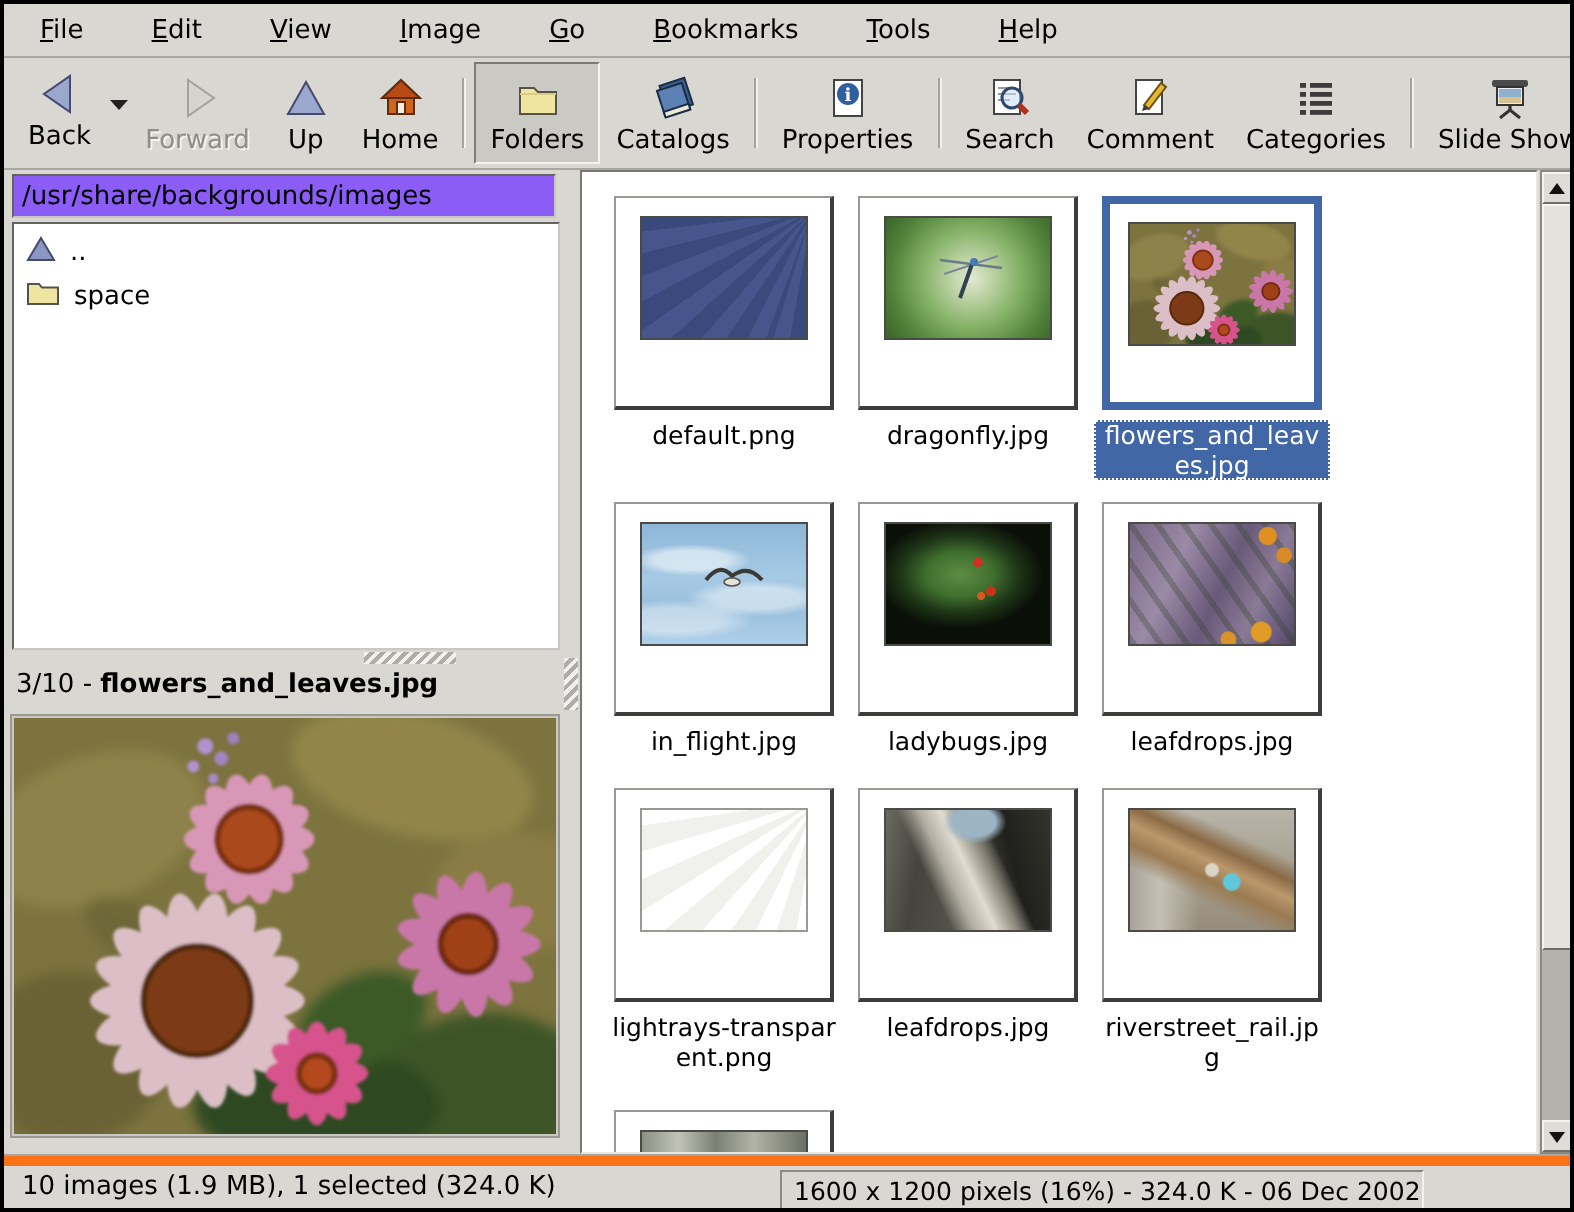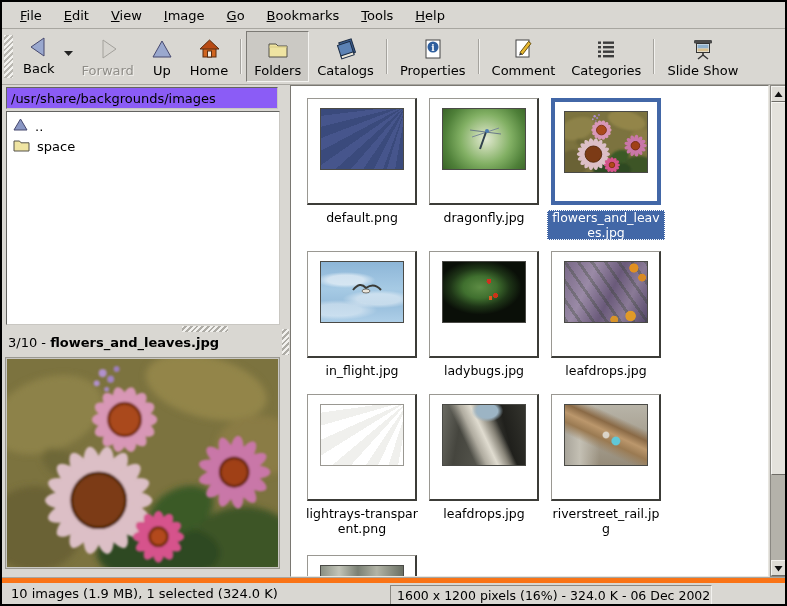--- a/index.html
+++ b/index.html
@@ -1,21 +1,21 @@
 <!DOCTYPE html>
 <html style="--sel: #4267a7; --win: #d9d7d2;"><head>
 <meta charset="utf-8">
 <style>
   * { margin:0; padding:0; box-sizing:border-box; }
   html,body { width:787px; height:606px; }
   body { font-family:"DejaVu Sans","Liberation Sans",sans-serif; font-size:13px; color:#000; }
   .window { width:787px; height:606px; border:2px solid #000; background:var(--win,#d9d7d2); position:relative; overflow:hidden; }
 
   
-  .menubar { height:27px; display:flex; align-items:center; padding-left:8px; gap:2px; background:var(--win); border-bottom:1px solid #a8a6a0; }
+  .menubar { height:27px; display:flex; align-items:center; padding-left:8px; gap:14px; background:var(--win); border-bottom:1px solid #a8a6a0; }
   .menu-item { display:inline-block; padding:4px 10px; cursor:default; }
   .menu-item::first-letter { text-decoration:underline; }
 
   
   .toolbar { height:56px; display:flex; align-items:stretch; background:var(--win); border-bottom:1px solid #a8a6a0; padding:2px 2px 2px 0; }
   .tb-handle { width:9px; margin:4px 2px; background:repeating-linear-gradient(135deg,#f2f1ee 0 2px,#b9b7b1 2px 4px); }
   .tb-btn { display:flex; flex-direction:column; align-items:center; justify-content:flex-end; padding:2px 7px 3px; border:1px solid transparent; }
   .tb-btn .ticon { height:26px; display:flex; align-items:center; justify-content:center; }
   .tb-btn .tlabel { font-size:13px; white-space:nowrap; margin-top:1px;text-align:center; }
   .tb-btn.active { background:#cbc9c4; border-color:#7c7a75 #f4f3f0 #f4f3f0 #7c7a75; }
@@ -197,20 +197,33 @@
           <rect x="5" y="3" width="14" height="18" fill="#fff" stroke="#444"></rect>
           <circle cx="12" cy="10" r="5.5" fill="#2f5f9e"></circle>
           <text x="12" y="13.5" text-anchor="middle" font-size="9" font-weight="bold" fill="#fff" font-family="DejaVu Serif,serif">i</text>
         </svg>
       </span>
       <span class="tlabel">Properties</span>
     </div>
 
     <div class="tb-sep"></div>
 
+    <div class="tb-btn">
+      <span class="ticon">
+        <svg width="24" height="24">
+          <rect x="4" y="3" width="13" height="17" fill="#fff" stroke="#444"></rect>
+          <line x1="6" y1="7" x2="15" y2="7" stroke="#9a9a9a"></line>
+            <line x1="6" y1="10" x2="15" y2="10" stroke="#9a9a9a"></line>
+            <line x1="6" y1="13" x2="12" y2="13" stroke="#9a9a9a"></line>
+          <circle cx="13" cy="12" r="5" fill="rgba(200,220,250,0.55)" stroke="#2c4a6e" stroke-width="1.5"></circle>
+          <line x1="16.5" y1="15.5" x2="20.5" y2="19.5" stroke="#b03020" stroke-width="3"></line>
+        </svg>
+      </span>
+      <span class="tlabel">Search</span>
+    </div>
 
     <div class="tb-btn">
       <span class="ticon">
         <svg width="24" height="24">
           <rect x="5" y="3" width="13" height="17" fill="#fff" stroke="#444"></rect>
           <polygon points="9,15.5 17.5,4.5 20,6.5 11.5,17.5" fill="#e8b830" stroke="#6a5210"></polygon>
           <polygon points="9,15.5 11.5,17.5 8,18.5" fill="#3a3a3a"></polygon>
         </svg>
       </span>
       <span class="tlabel">Comment</span>

